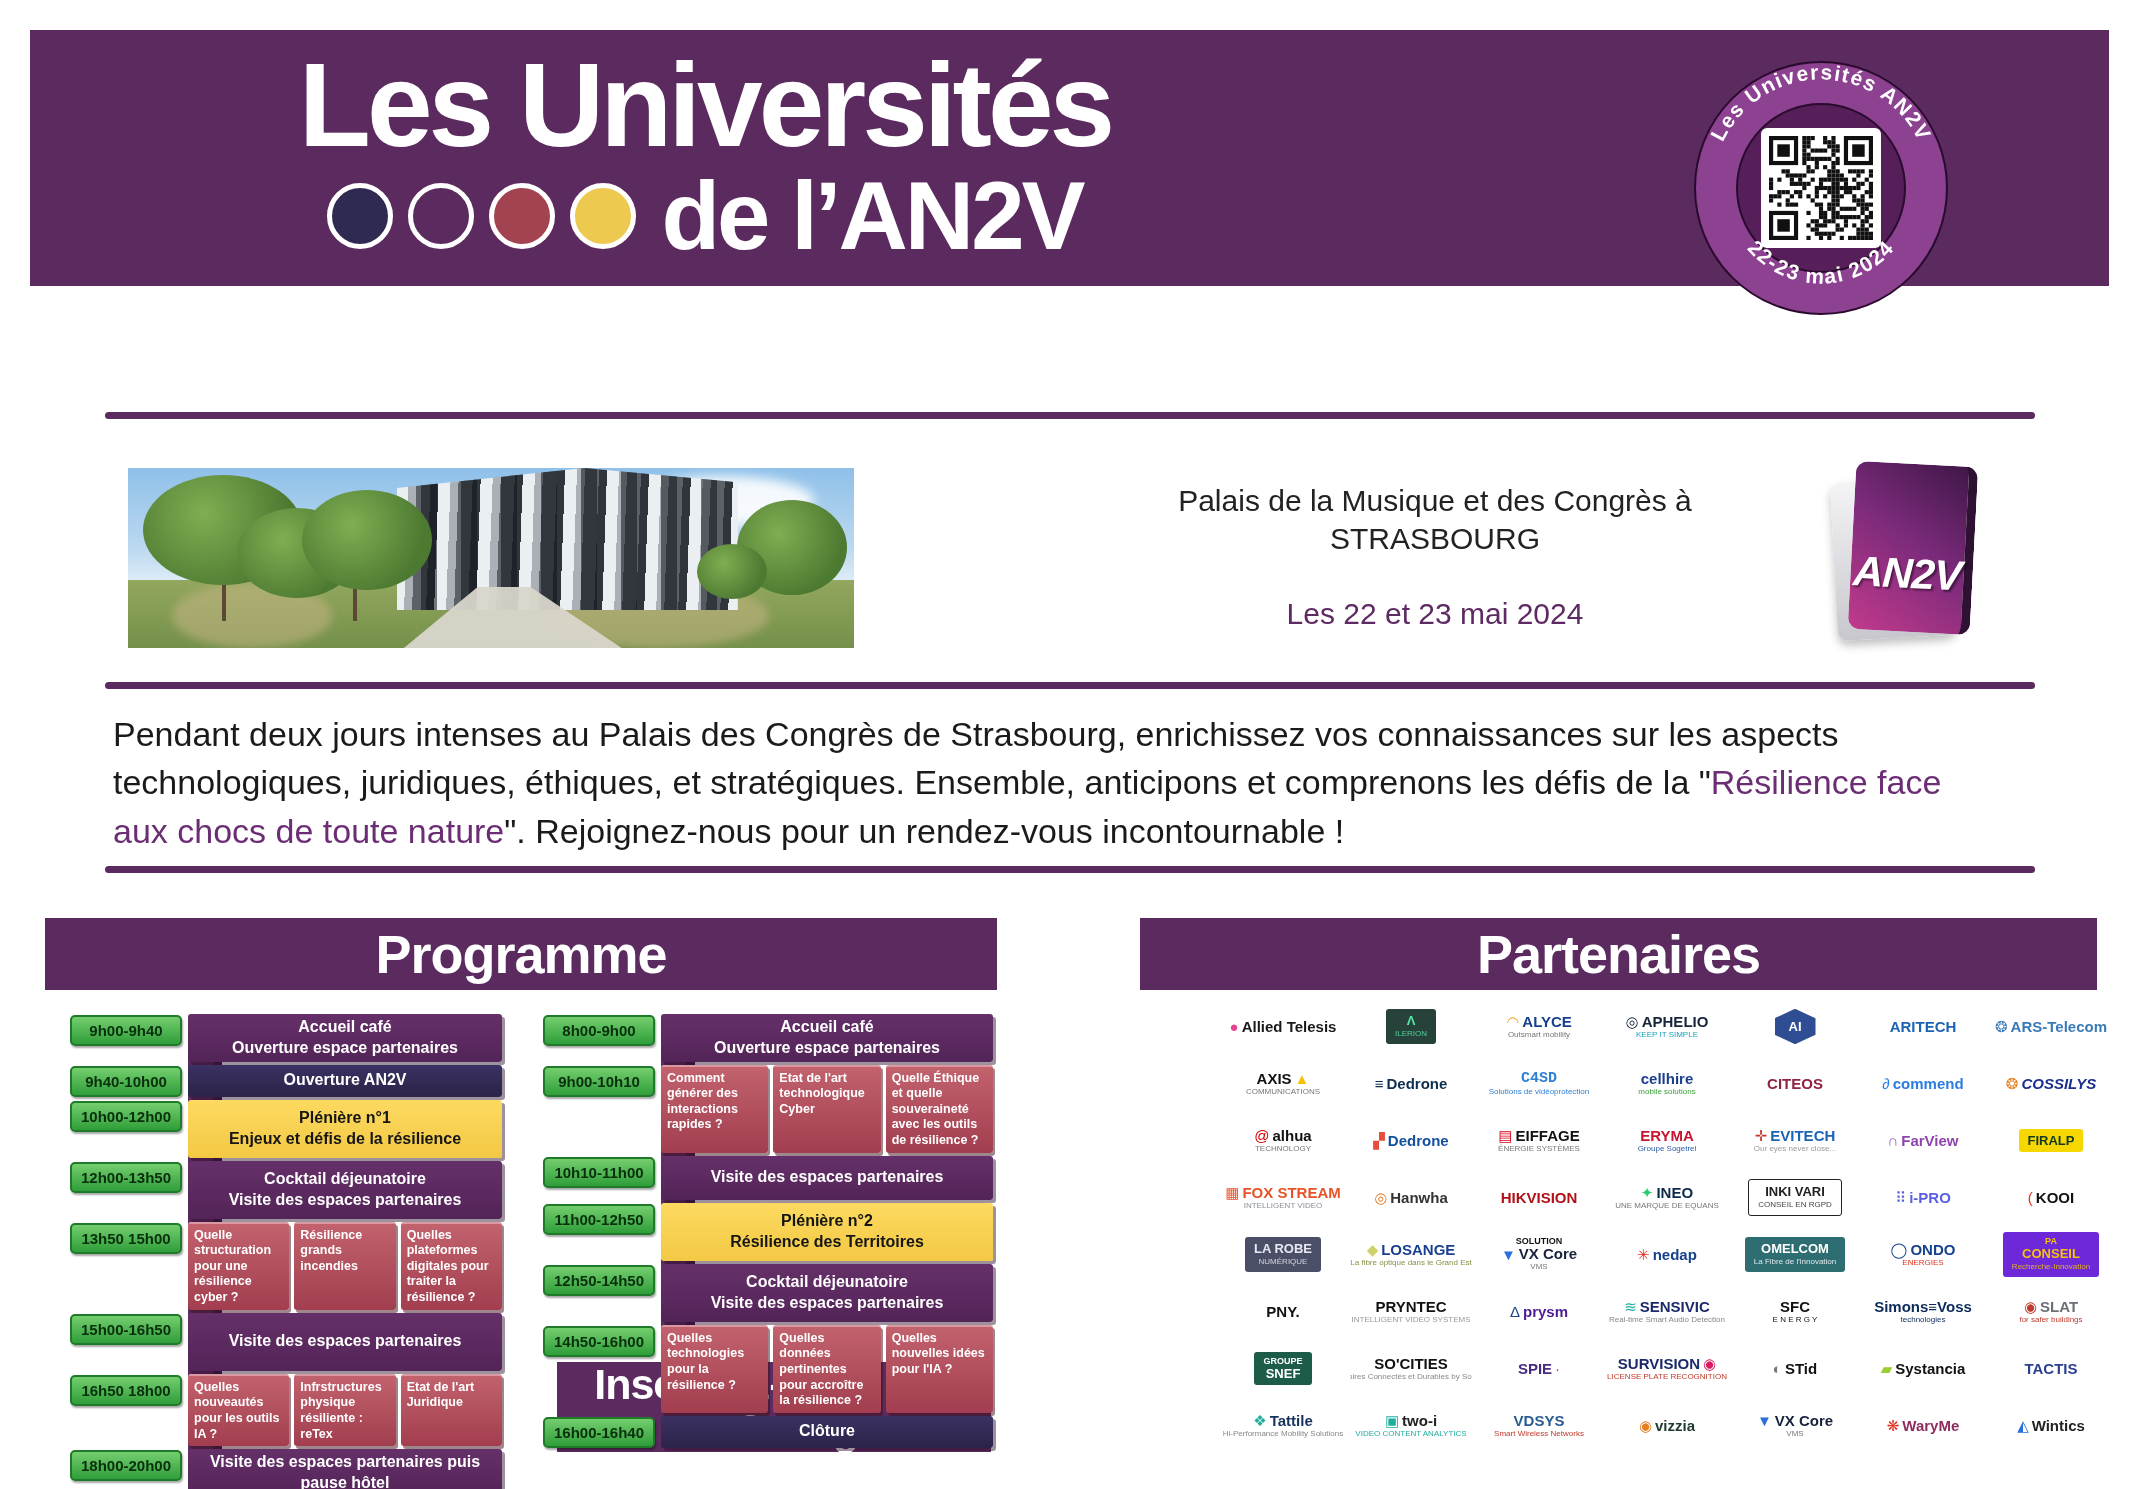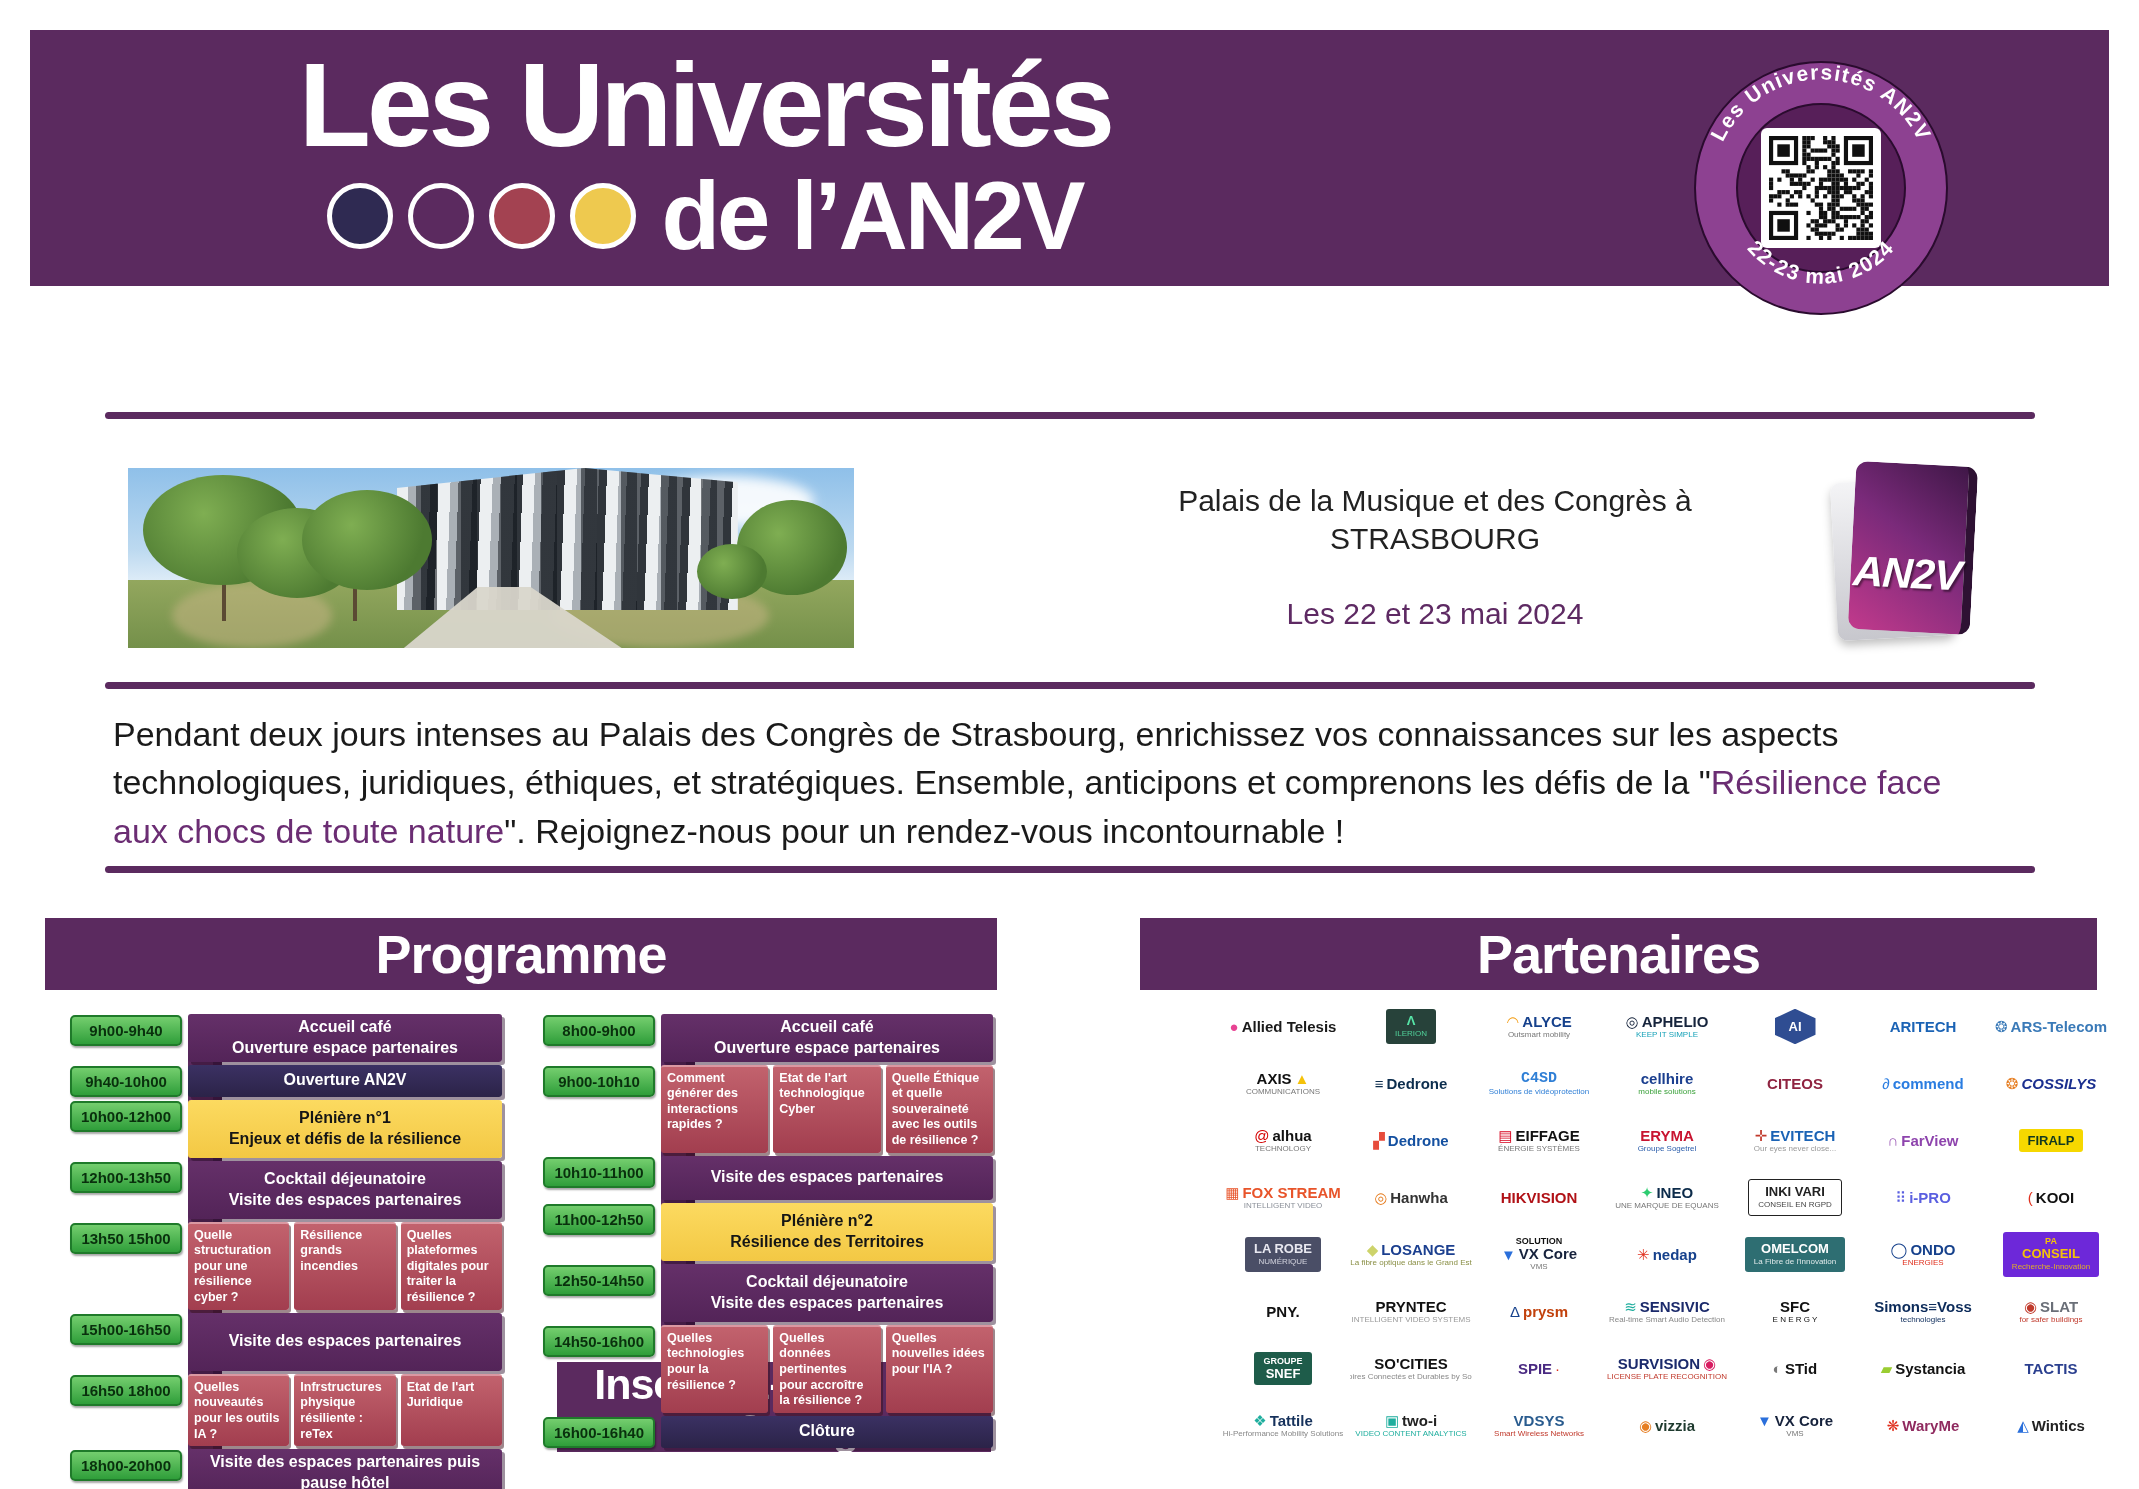--- a/index.html
+++ b/index.html
@@ -791,21 +791,21 @@
       </div>
       <div class="pcell">
         <span class="p-line">
           <span class="p-name" style="color: rgb(17, 17, 17);">PRYNTEC</span>
         </span>
         <span class="p-sub" style="color: rgb(153, 153, 153);">INTELLIGENT VIDEO SYSTEMS</span>
       </div>
       <div class="pcell">
         <span class="p-line">
           <span class="p-icon" style="color: rgb(22, 65, 140);">Δ</span>
-          <span class="p-name" style="color: #c2410c;">prysm</span>
+          <span class="p-name" style="color: #4c1d95;">prysm</span>
         </span>
       </div>
       <div class="pcell">
         <span class="p-line">
           <span class="p-icon" style="color: rgb(31, 174, 158);">≋</span>
           <span class="p-name" style="color: rgb(27, 42, 107);">SENSIVIC</span>
         </span>
         <span class="p-sub" style="color: rgb(136, 136, 136);">Real-time Smart Audio Detection</span>
       </div>
       <div class="pcell">

